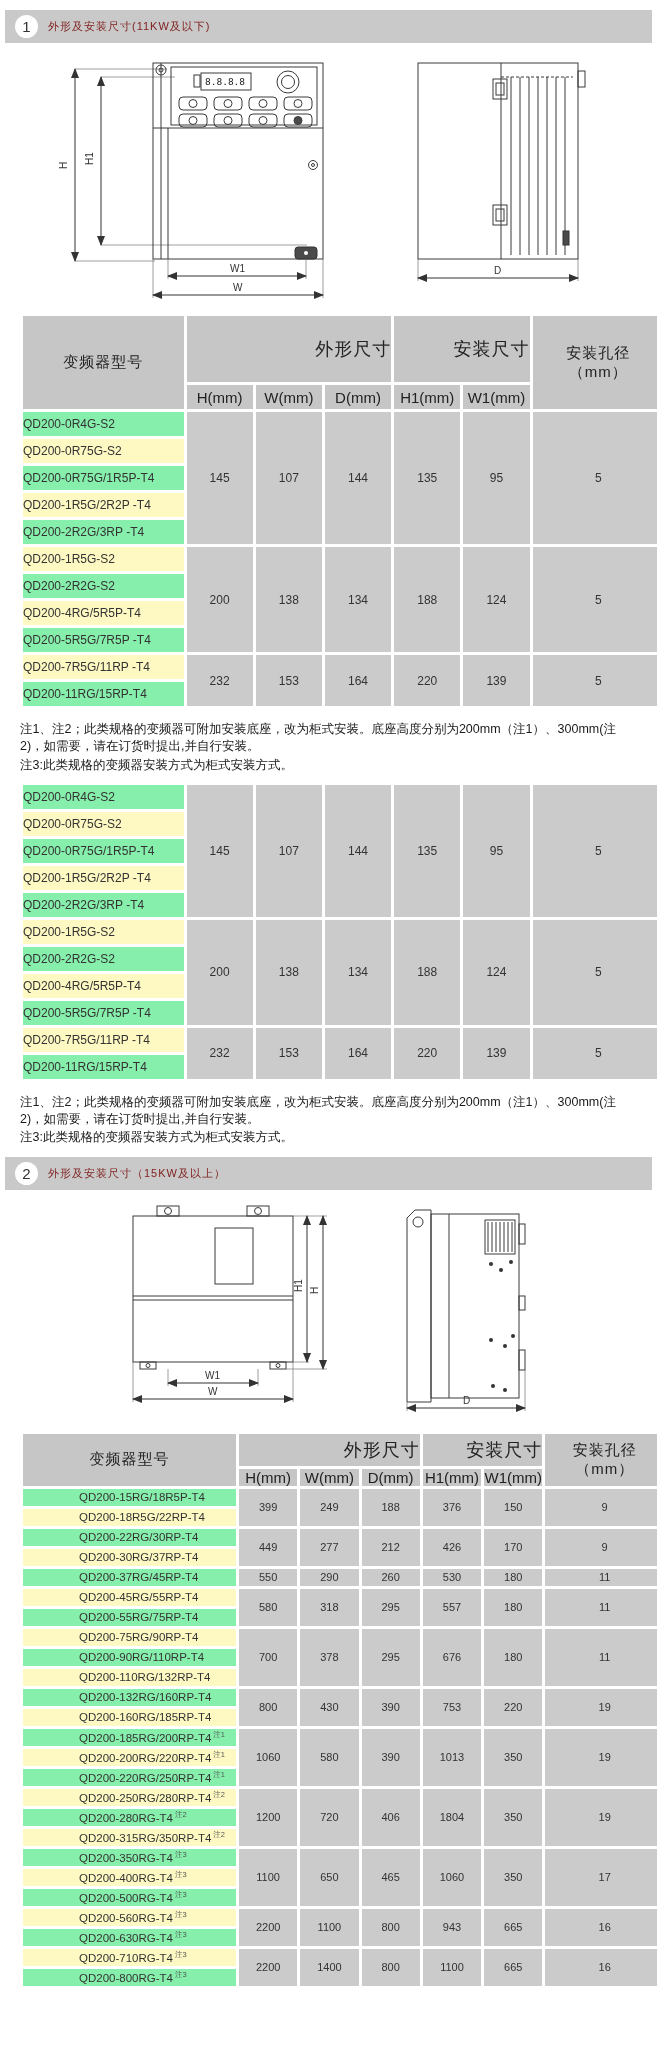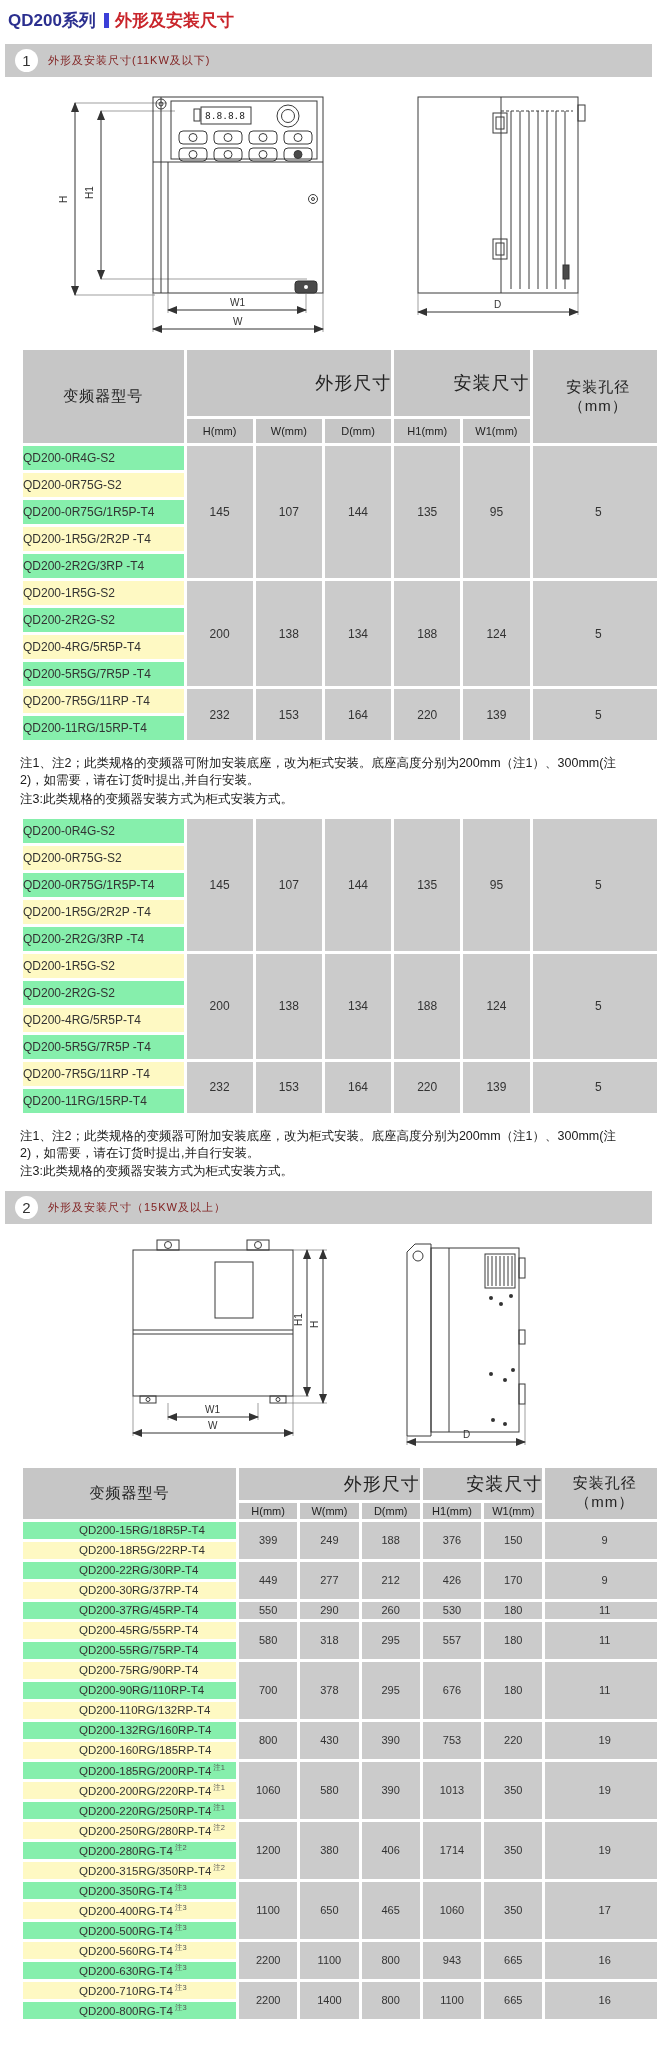--- a/index.html
+++ b/index.html
@@ -26,21 +26,21 @@
   .dimtxt{font-size:10px;fill:#333;}
   .fillDark{fill:#4a4a4a;stroke:#333;}
   .seg{font-family:"DejaVu Sans Mono",monospace;font-size:9.5px;fill:#222;}
 
   
   .spec-table{border-collapse:separate;border-spacing:3px;table-layout:fixed;margin:8px 0 0 20px;width:647px;}
   .spec-table th{background:#c6c6c6;font-weight:normal;color:#222;padding:0;}
   .group-h{font-size:18px;letter-spacing:1px;text-align:right;}
   .model-h{font-size:15px;letter-spacing:1px;}
   .hole-h{font-size:15px;line-height:1.25;letter-spacing:1px;}
-  .sub-h{font-size:11px;color:#333;}
+  .sub-h{font-size:15px;color:#333;}
   .t1 .row1 th{height:66px;}
   .t1 .row2 th{height:24px;}
   .t2 .row1 th{height:32px;}
   .t2 .row2 th{height:16px;}
   .spec-table td{padding:0;}
   .t1 td{height:24px;}
   .t2 td{height:17px;}
   .model-cell{text-align:left;padding-left:18px;font-size:12px;color:#333;white-space:nowrap;}
   .t2 .model-cell{padding-left:56px;font-size:11.5px;}
   .row-light{background:#86efac;}
@@ -51,25 +51,20 @@
 
   
   .notes{margin:12px 10px 6px 8px;font-size:12.5px;color:#1a1a1a;line-height:1.38;}
   .notes p{margin:1px 12px;}
 </style>
 </head>
 <body>
 
 <div class="page">
 
-  <div class="page-title">
-    <span class="brand">QD200系列</span>
-    <span class="title-sep"></span>
-    <span class="topic">外形及安装尺寸</span>
-  </div>
 
   <div class="section-bar">
     <span class="badge">1</span>
     <span class="section-title">外形及安装尺寸(11KW及以下)</span>
   </div>
 
   <div class="diagrams">
 
     <svg width="290" height="250" viewBox="0 0 290 250">
       <defs>
@@ -520,23 +515,23 @@
         </tr>
         <tr>
           <td class="model-cell row-dark"><span>QD200-200RG/220RP-T4</span><sup>注1</sup></td>
         </tr>
         <tr>
           <td class="model-cell row-light"><span>QD200-220RG/250RP-T4</span><sup>注1</sup></td>
         </tr>
         <tr>
           <td class="model-cell row-dark"><span>QD200-250RG/280RP-T4</span><sup>注2</sup></td>
           <td class="value-cell" rowspan="3">1200</td>
-          <td class="value-cell" rowspan="3">380</td>
+          <td class="value-cell" rowspan="3">720</td>
           <td class="value-cell" rowspan="3">406</td>
-          <td class="value-cell" rowspan="3">1714</td>
+          <td class="value-cell" rowspan="3">1804</td>
           <td class="value-cell" rowspan="3">350</td>
           <td class="value-cell" rowspan="3">19</td>
         </tr>
         <tr>
           <td class="model-cell row-light"><span>QD200-280RG-T4</span><sup>注2</sup></td>
         </tr>
         <tr>
           <td class="model-cell row-dark"><span>QD200-315RG/350RP-T4</span><sup>注2</sup></td>
         </tr>
         <tr>

